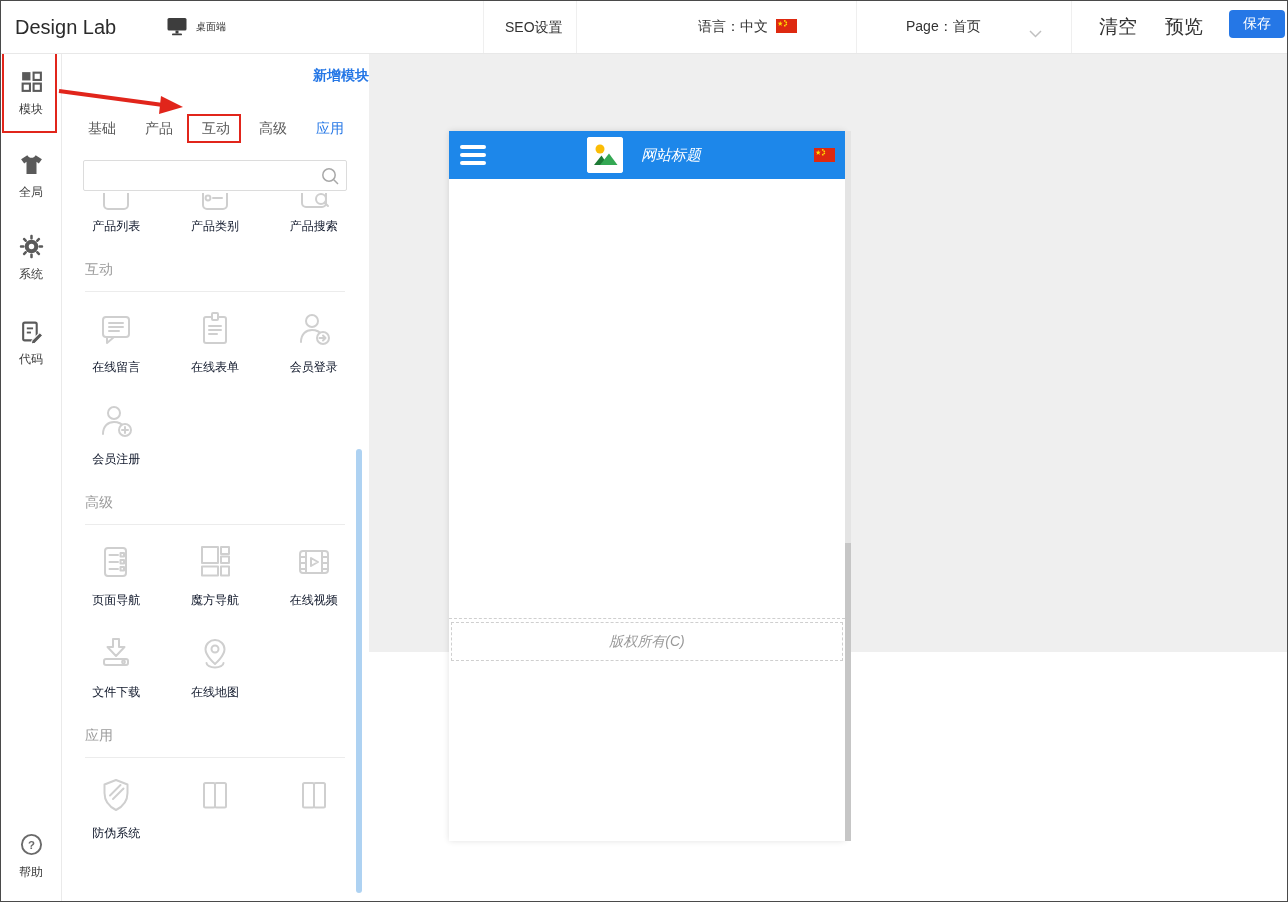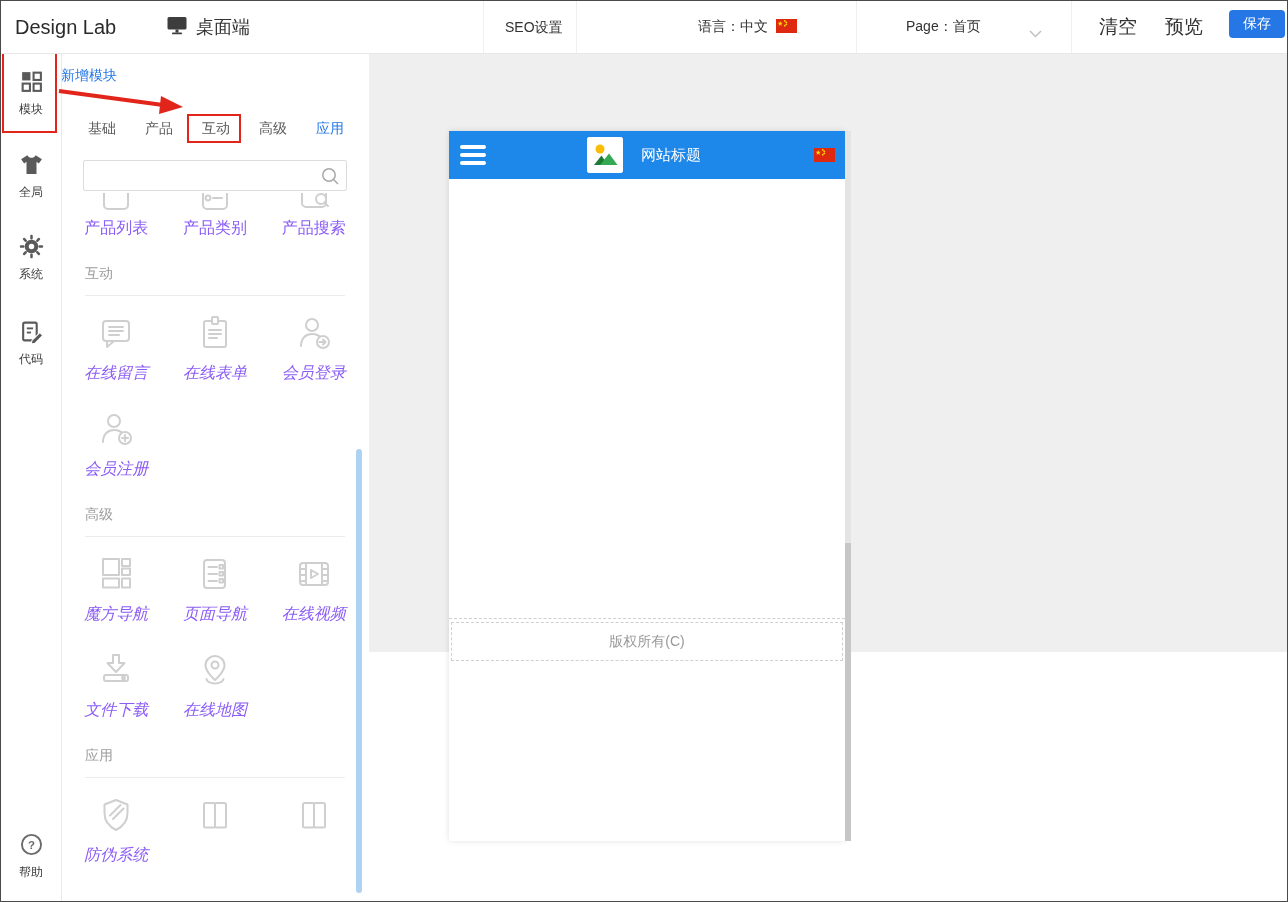--- a/index.html
+++ b/index.html
@@ -3,65 +3,65 @@
 <meta charset="utf-8">
 <style>
   html,body{margin:0;padding:0;background:#fff;}
   .page{position:relative;width:1288px;height:902px;box-sizing:border-box;border:1px solid #4a4a4a;
         font-family:"Liberation Sans","DejaVu Sans",sans-serif;background:#fff;overflow:hidden;}
 
   
   .topbar{position:absolute;left:0;top:0;width:100%;height:52px;background:#fff;border-bottom:1px solid #e8e8e8;z-index:4;}
   .topbar .vdiv{position:absolute;top:0;width:1px;height:52px;background:#efefef;}
   .brand{position:absolute;left:14px;top:0;line-height:52px;font-size:20px;color:#2b2b2b;}
-  .device{position:absolute;left:164px;top:0;height:52px;display:flex;align-items:center;gap:7px;font-size:18px;color:#333;cursor:pointer;}
+  .device{position:absolute;left:164px;top:0;height:52px;display:flex;align-items:center;gap:7px;font-size:10px;color:#333;cursor:pointer;}
   .seo{position:absolute;left:504px;top:0;line-height:52px;font-size:14px;color:#333;cursor:pointer;}
   .lang{position:absolute;left:697px;top:0;height:52px;display:flex;align-items:center;gap:8px;font-size:14px;color:#333;cursor:pointer;}
   .pagectl{position:absolute;left:905px;top:0;height:52px;display:flex;align-items:center;font-size:14px;color:#333;cursor:pointer;}
   .chev{position:absolute;left:1028px;top:23px;}
   .txtbtn{position:absolute;top:0;line-height:52px;font-size:19px;color:#333;cursor:pointer;text-align:center;}
   .savebtn{position:absolute;left:1228px;top:9px;width:56px;height:28px;background:#2577e6;color:#fff;border:none;
            border-radius:4px;font-size:14px;display:flex;align-items:center;justify-content:center;cursor:pointer;
            font-family:inherit;}
 
   
   .sidebar{position:absolute;left:0;top:52px;width:60px;height:850px;background:#fff;border-right:1px solid #eaeaea;z-index:3;}
   .side-item{position:absolute;left:0;width:60px;text-align:center;cursor:pointer;}
   .side-item .lbl{display:block;margin-top:3px;font-size:12px;color:#3c3c3c;}
   .side-annot{position:absolute;left:1px;top:-4px;width:55px;height:84px;border:2px solid #e1251b;box-sizing:border-box;z-index:6;pointer-events:none;}
 
   
   .panel{position:absolute;left:60px;top:52px;width:308px;height:850px;background:#fff;overflow:hidden;z-index:2;}
   .tabbar{display:flex;height:45px;}
-  .tab{flex:1;text-align:left;line-height:45px;font-size:14px;cursor:pointer;}
+  .tab{flex:1;text-align:right;line-height:45px;font-size:14px;cursor:pointer;font-weight:bold;}
   .tab.active{color:#2577e6;background:#fff;}
   .tab.inactive{background:#e4e4e4;color:#333;}
   .cats{position:relative;display:flex;align-items:center;height:38px;margin-top:12px;padding:0 27px;gap:29px;font-size:14px;color:#595959;}
   .cat{cursor:pointer;white-space:nowrap;}
   .cat.active{color:#2577e6;}
   .cat-annot{position:absolute;left:126px;top:4px;width:54px;height:29px;border:2px solid #e1251b;box-sizing:border-box;pointer-events:none;}
   .arrow-annot{position:absolute;left:56px;top:84px;width:132px;height:34px;z-index:7;pointer-events:none;}
 
   .search{position:relative;margin:12px 22px 0;height:31px;border:1px solid #dcdcdc;border-radius:2px;box-sizing:border-box;}
   .search input{position:absolute;left:8px;top:2px;width:230px;height:25px;border:none;outline:none;font-size:13px;font-family:inherit;background:transparent;}
   .search .sic{position:absolute;right:6px;top:5px;}
 
-  .mod-grid{display:grid;grid-template-columns:repeat(3,1fr);row-gap:24px;padding:16px 6px 0;font-style:italic;}
+  .mod-grid{display:grid;grid-template-columns:repeat(3,1fr);row-gap:24px;padding:16px 6px 0;}
   .mod{display:flex;flex-direction:column;align-items:center;cursor:pointer;}
-  .mod-label{margin-top:5px;font-size:16px;color:#8b5cf6;}
+  .mod-label{margin-top:5px;font-size:12px;color:#0f172a;}
   .partial-row{display:grid;grid-template-columns:repeat(3,1fr);padding:2px 6px 0;}
   .icon-clip{height:20px;width:42px;overflow:hidden;}
   .icon-clip svg{display:block;margin-top:-22px;}
   .section-title{margin:26px 24px 0;font-size:14px;color:#9b9b9b;}
   .section-divider{height:1px;background:#ececec;margin:12px 24px 0;}
   .micon svg{stroke:#cfcfcf;fill:none;stroke-width:2;stroke-linecap:round;stroke-linejoin:round;}
   .panel-scroll{position:absolute;left:295px;top:396px;width:6px;height:444px;background:#aed2f2;border-radius:3px;cursor:pointer;}
 
   
-  .canvas{position:absolute;left:368px;top:52px;width:920px;height:599px;background:#efefef;}
+  .canvas{position:absolute;left:368px;top:52px;width:920px;height:599px;background:#efefef;font-style:italic;}
   .phone{position:absolute;left:80px;top:78px;width:396px;height:710px;background:#fff;box-shadow:0 0 6px rgba(0,0,0,0.12);}
   .phone-header{position:relative;height:48px;background:#1d87ea;cursor:pointer;}
   .burger{position:absolute;left:11px;top:14px;cursor:pointer;}
   .burger div{width:26px;height:3.5px;background:#fff;border-radius:2px;margin-bottom:4.5px;}
   .phone-logo{position:absolute;left:138px;top:6px;width:36px;height:36px;background:#fff;border-radius:3px;}
   .phone-title{position:absolute;left:192px;top:0;line-height:48px;color:#fff;font-size:15px;}
   .phone-flag{position:absolute;right:10px;top:17px;}
   .phone-body{height:440px;border-bottom:1px dashed #cfcfcf;box-sizing:border-box;cursor:pointer;}
   .phone-footer{margin:3px 2px 0;height:39px;border:1px dashed #cfcfcf;box-sizing:border-box;text-align:center;line-height:37px;color:#999;font-size:14px;cursor:pointer;}
   .phone-scroll{position:absolute;left:476px;top:78px;width:6px;height:710px;background:#e4e4e4;}
@@ -298,42 +298,42 @@
         <span class="mod-label">会员注册</span>
       </div>
     </div>
 
     <div class="section-title">高级</div>
     <div class="section-divider"></div>
     <div class="mod-grid">
       <div class="mod micon">
         <span>
           <svg width="42" height="42" viewBox="0 0 42 42">
-            <rect x="8" y="6" width="16" height="16"></rect>
-              <rect x="27" y="6" width="8" height="7"></rect>
-            <rect x="27" y="15.5" width="8" height="6.5"></rect>
-              <rect x="8" y="25.5" width="16" height="9"></rect>
-            <rect x="27" y="25.5" width="8" height="9"></rect>
-          </svg>
-        </span>
-        <span class="mod-label">魔方导航</span>
-      </div>
-      <div class="mod micon">
-        <span>
-          <svg width="42" height="42" viewBox="0 0 42 42">
             <rect x="10" y="7" width="21" height="28" rx="3"></rect>
             <line x1="14.5" y1="14" x2="23" y2="14"></line>
               <rect x="25.5" y="12" width="3.5" height="3.5"></rect>
             <line x1="14.5" y1="21" x2="23" y2="21"></line>
               <rect x="25.5" y="19" width="3.5" height="3.5"></rect>
             <line x1="14.5" y1="28" x2="23" y2="28"></line>
               <rect x="25.5" y="26" width="3.5" height="3.5"></rect>
           </svg>
         </span>
         <span class="mod-label">页面导航</span>
+      </div>
+      <div class="mod micon">
+        <span>
+          <svg width="42" height="42" viewBox="0 0 42 42">
+            <rect x="8" y="6" width="16" height="16"></rect>
+              <rect x="27" y="6" width="8" height="7"></rect>
+            <rect x="27" y="15.5" width="8" height="6.5"></rect>
+              <rect x="8" y="25.5" width="16" height="9"></rect>
+            <rect x="27" y="25.5" width="8" height="9"></rect>
+          </svg>
+        </span>
+        <span class="mod-label">魔方导航</span>
       </div>
       <div class="mod micon">
         <span>
           <svg width="42" height="42" viewBox="0 0 42 42">
             <rect x="7" y="10" width="28" height="22" rx="3"></rect>
             <line x1="13" y1="10" x2="13" y2="32"></line>
               <line x1="29" y1="10" x2="29" y2="32"></line>
             <line x1="7" y1="16" x2="13" y2="16"></line>
               <line x1="7" y1="22" x2="13" y2="22"></line>
               <line x1="7" y1="28" x2="13" y2="28"></line>

